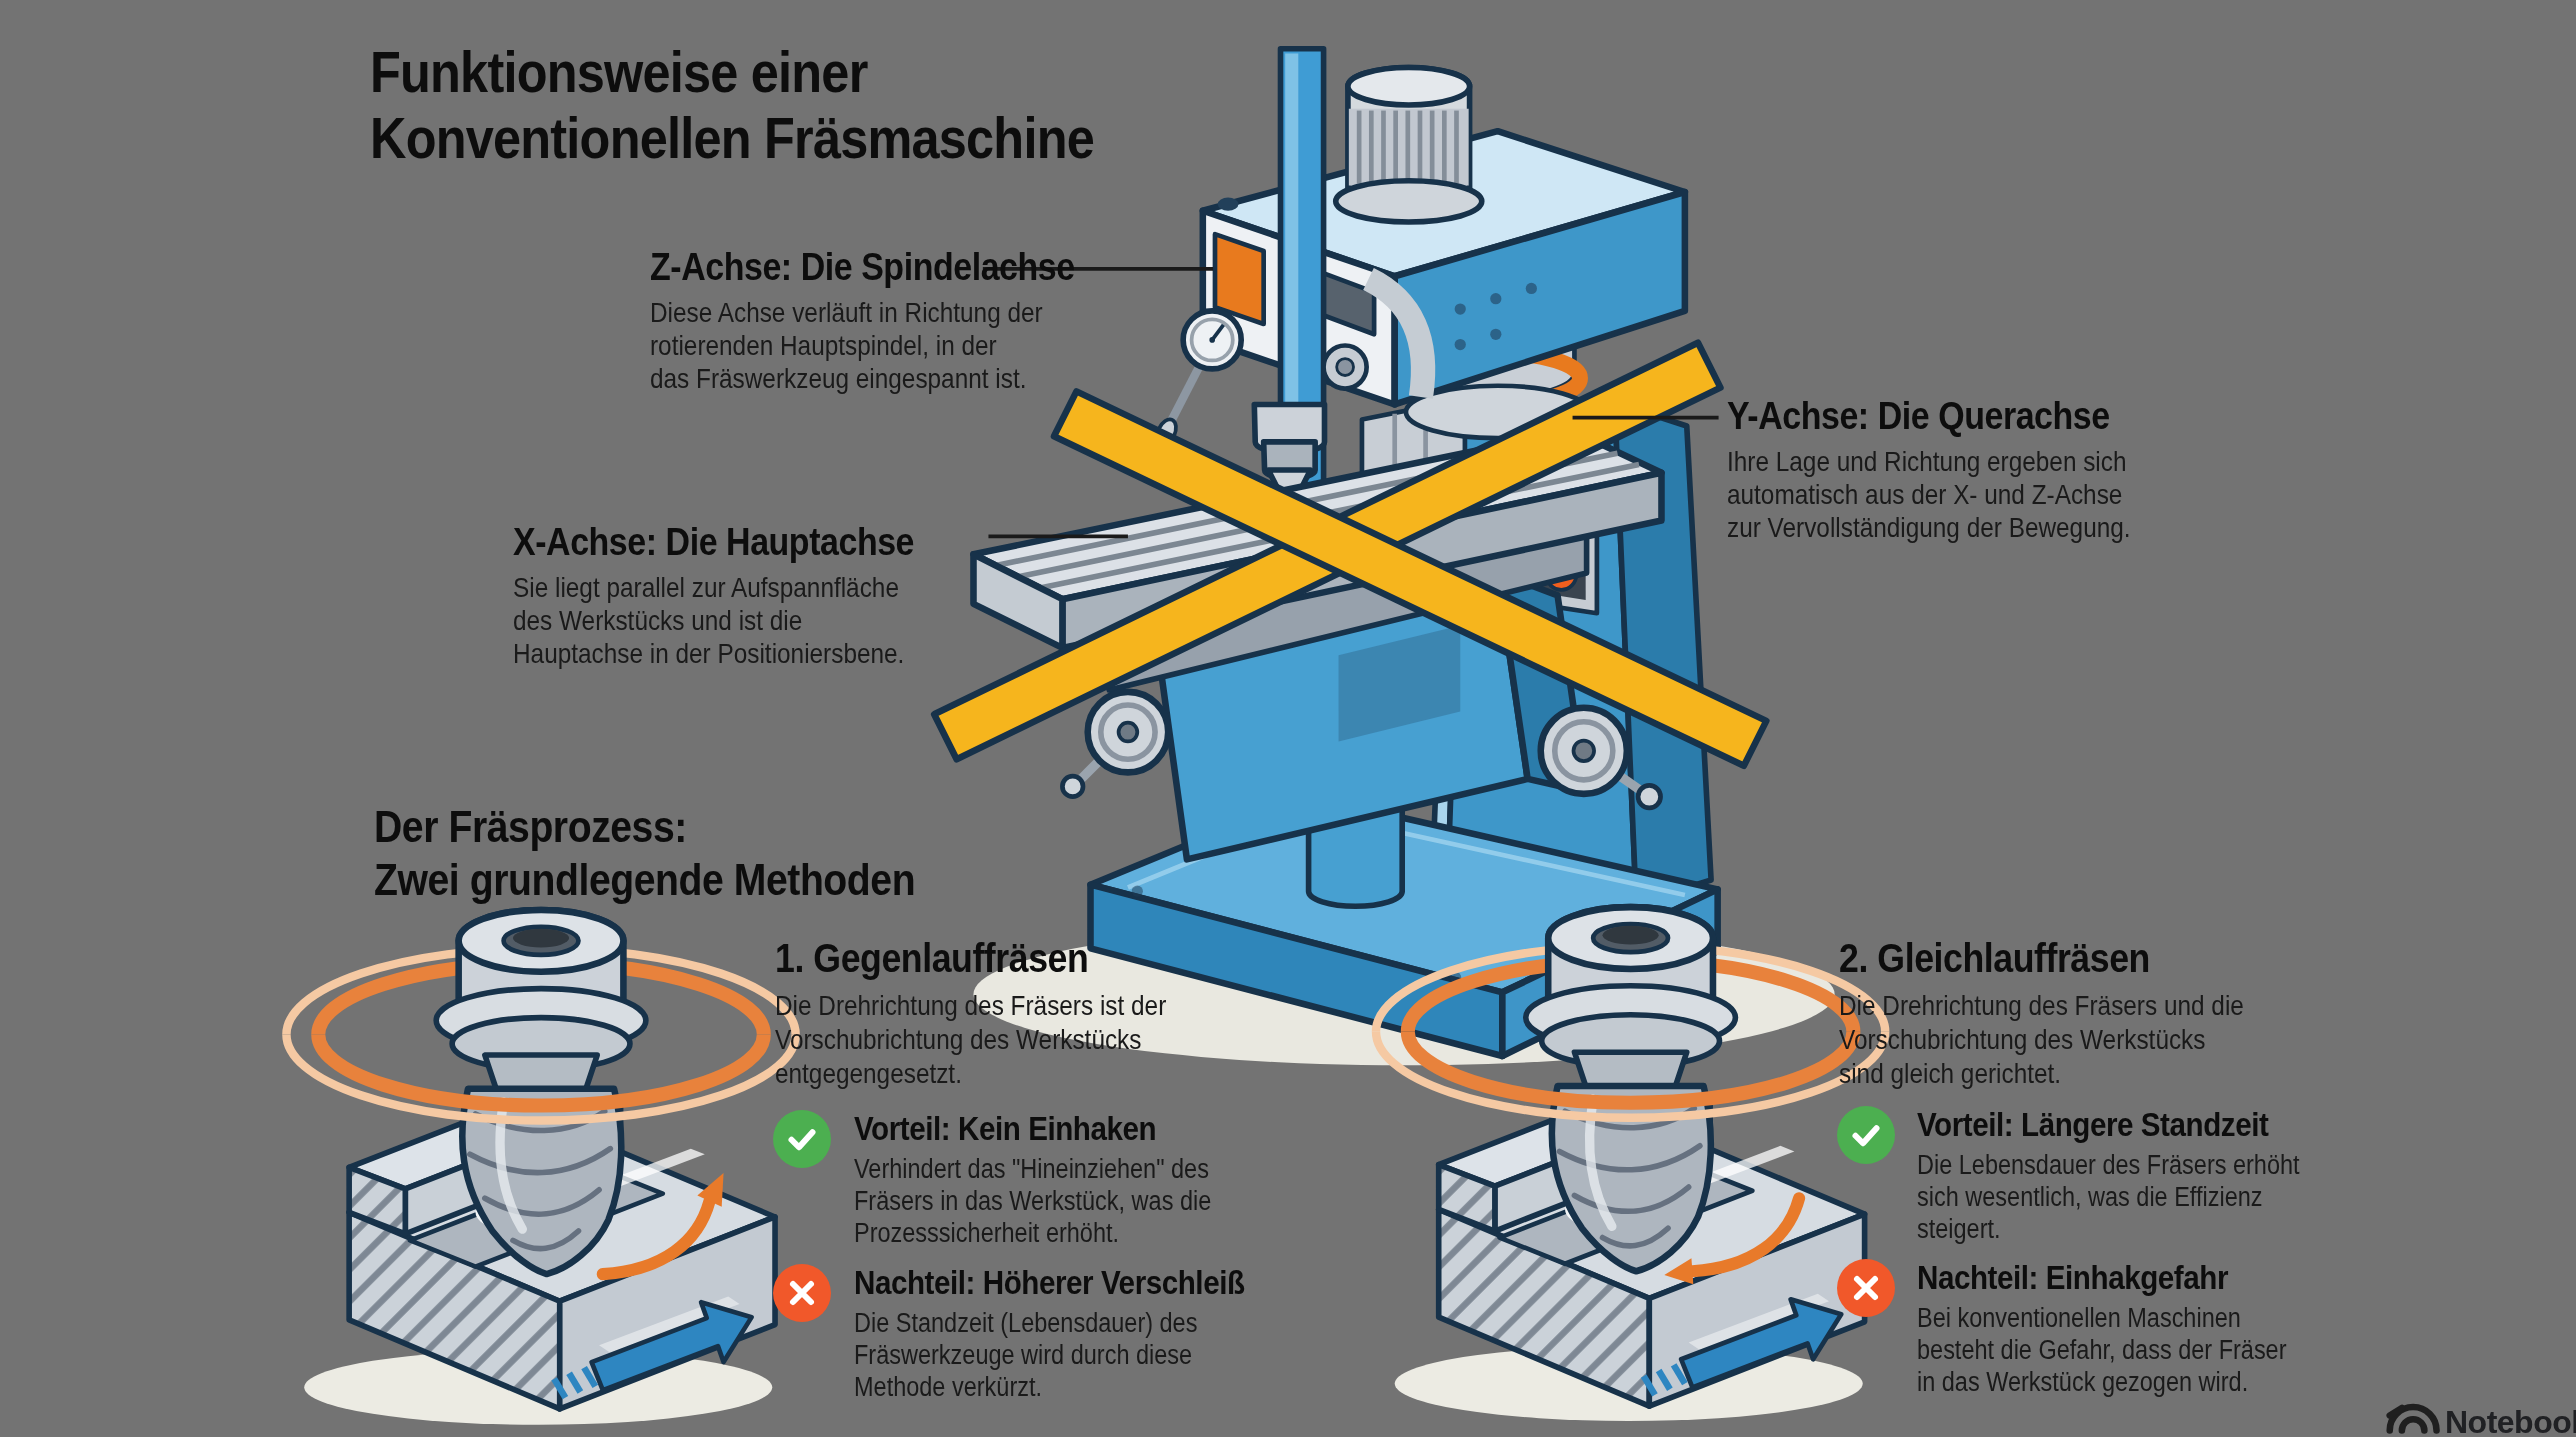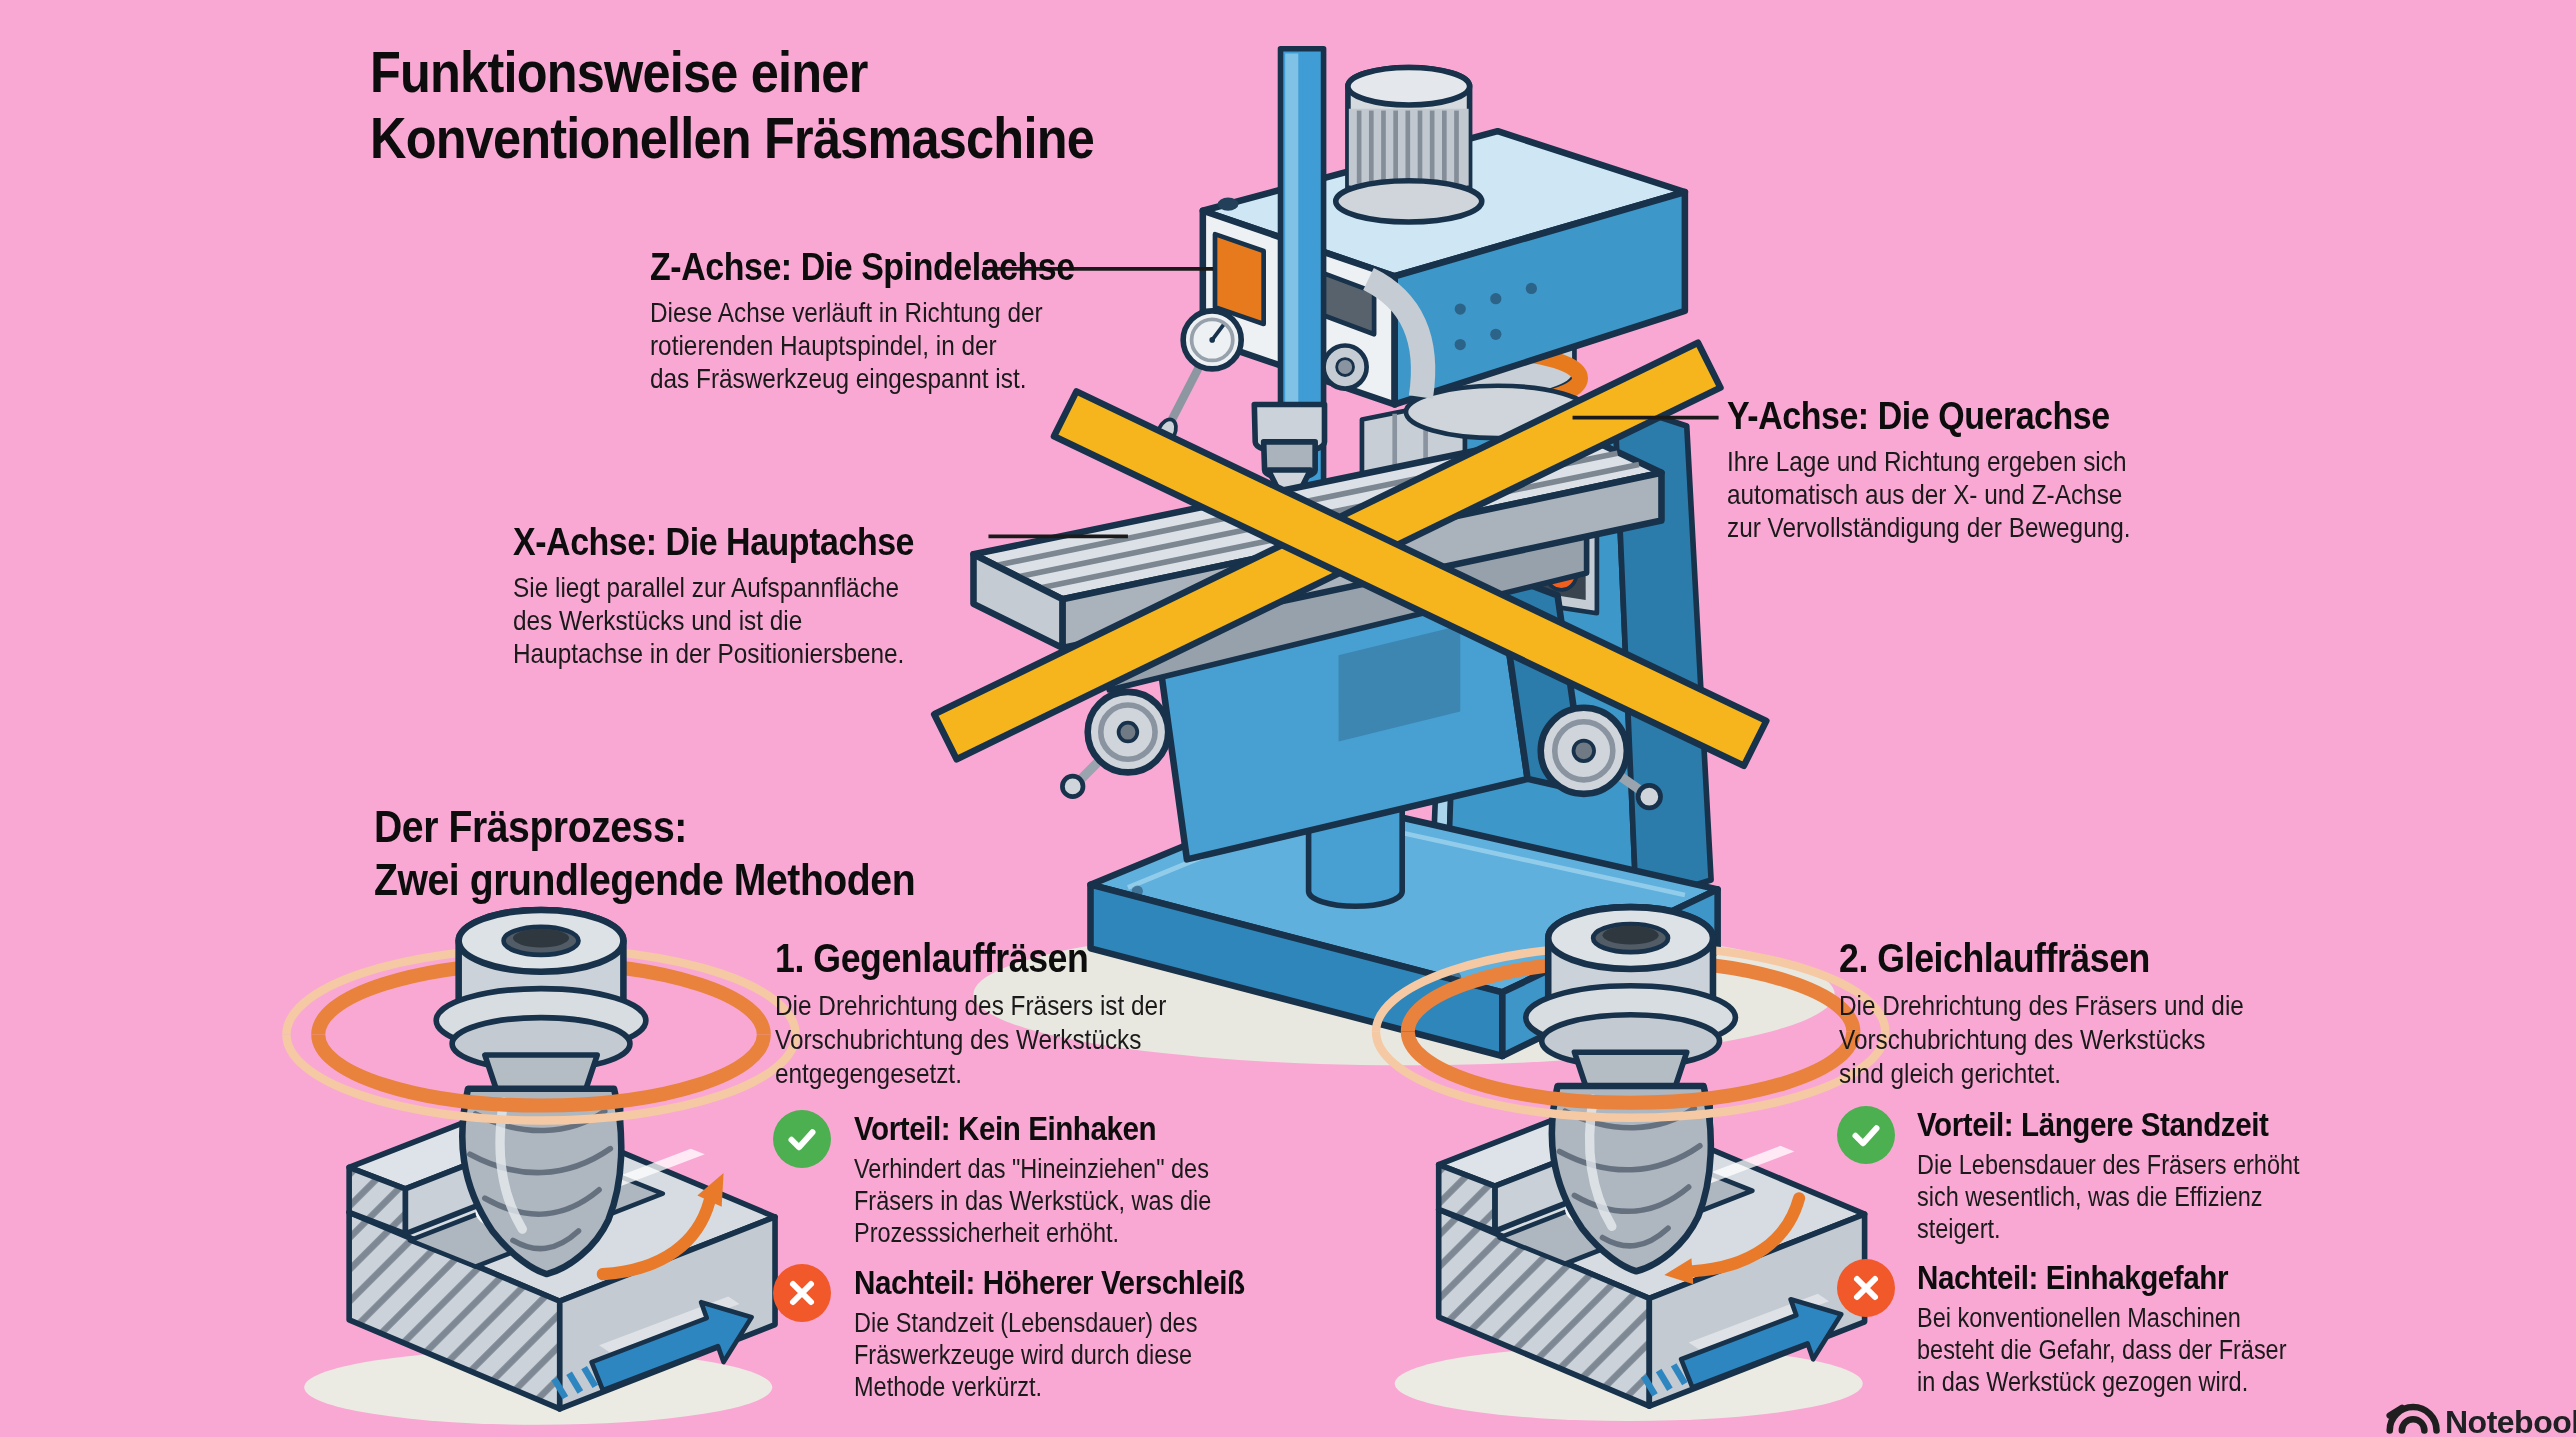--- a/index.html
+++ b/index.html
@@ -1,17 +1,17 @@
 <!DOCTYPE html>
 <html style="font-size:15px"><head>
 <meta charset="utf-8">
 <style>
   html,body{margin:0;padding:0;}
   body{width:2576px;height:1438px;overflow:hidden;background:#f7f6f1;}
-  #canvas{position:relative;width:2576px;height:1438px;background:#f9a8d4;font-family:"Liberation Sans",sans-serif;color:#141414;}
+  #canvas{position:relative;width:2576px;height:1438px;background:#737373;font-family:"Liberation Sans",sans-serif;color:#141414;}
   .abs{position:absolute;}
   .txt{transform:scaleX(0.87);transform-origin:0 0;}
   .pre{white-space:pre-line;}
   .title{font-size:58px;font-weight:bold;line-height:66px;letter-spacing:-0.9px;color:#0d0d0d;}
   .axis-h{font-size:39px;font-weight:bold;line-height:43px;letter-spacing:-0.5px;color:#0d0d0d;}
   .axis-b{font-size:28px;line-height:33px;margin-top:7.5px;color:#1a1a1a;}
   .proc-h{font-size:45px;font-weight:bold;line-height:53px;letter-spacing:-0.5px;color:#0d0d0d;}
   .meth-h{font-size:41px;font-weight:bold;line-height:45px;letter-spacing:-0.5px;color:#0d0d0d;}
   .meth-b{font-size:28px;line-height:34px;margin-top:7.5px;color:#1a1a1a;}
   .pc-h{font-size:34px;font-weight:bold;line-height:37px;letter-spacing:-0.5px;color:#0d0d0d;}

